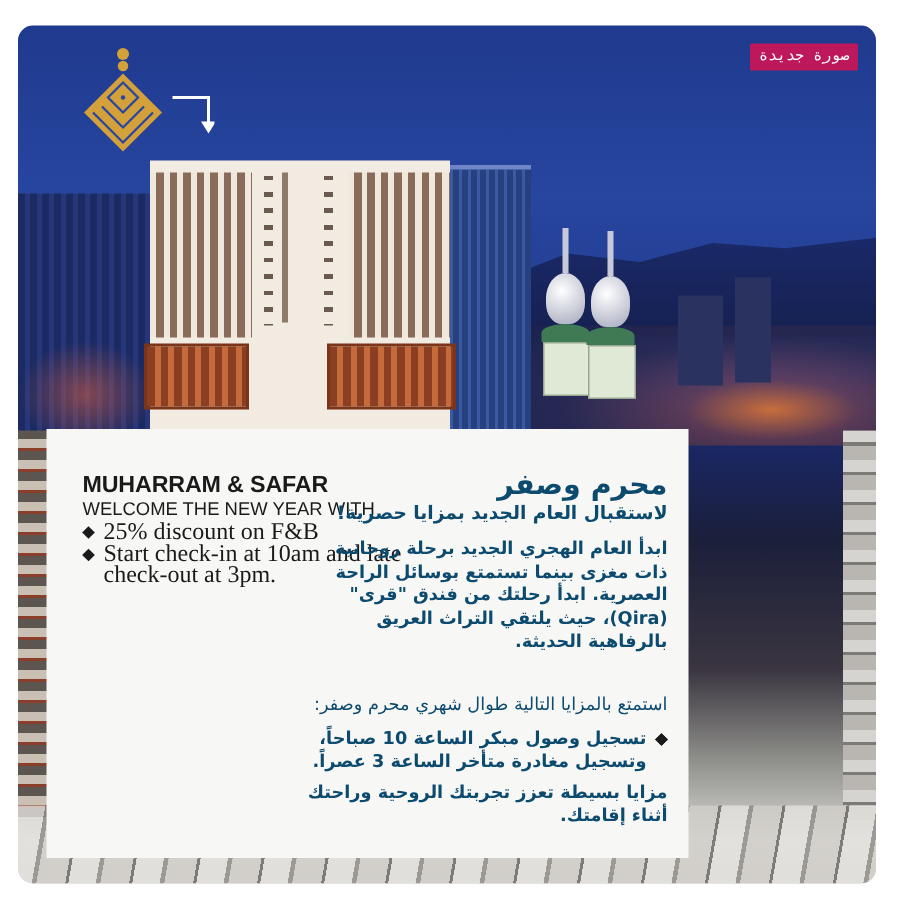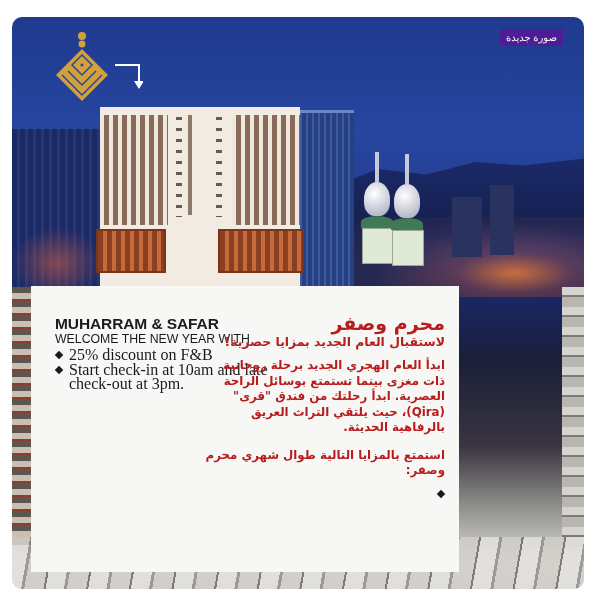--- a/index.html
+++ b/index.html
@@ -27,41 +27,41 @@
   
   .minaret { position:absolute; width:26px; }
   .minaret .spire { width:4px; height:30px; background:#c7c9d8; margin:0 auto; }
   .minaret .dome { width:26px; height:34px; border-radius:50% 50% 40% 40%; background: radial-gradient(circle at 40% 35%, #ffffff, #b5b8c8 80%); }
   .minaret .band { width:32px; margin-left:-3px; height:12px; background:#3f7a55; border-radius:50% 50% 0 0; }
   .minaret .body { width:30px; margin-left:-2px; height:34px; background:#dfe9d6; border:1px solid #98a890; }
   
   .logo { position:absolute; left:54px; top:31px; width:56px; height:80px; }
   .arrow { position:absolute; left:103px; top:62px; width:40px; height:30px; }
   
-  .badge { position:absolute; left:500px; top:29px; background:#4c1d95; color:#ffffff; font-size:10px; padding:3px 6px; direction:rtl; border-radius:1px; font-family:Liberation Serif, serif; }
+  .badge { position:absolute; left:500px; top:29px; background:#be185d; color:#ffffff; font-size:10px; padding:3px 6px; direction:rtl; border-radius:1px; font-family:Liberation Mono, monospace; }
   
   .bottom-tex { position:absolute; left:0; top:520px; width:572px; height:52px; background: repeating-linear-gradient(100deg,#e5e3df 0 18px,#8f8c88 18px 21px,#d2cfca 21px 40px,#6a6662 40px 42px); opacity:0.8; }
   .side-tex-l { position:absolute; left:0; top:270px; width:20px; height:260px; background: repeating-linear-gradient(180deg,#5d5650 0 6px,#c9bfb3 6px 12px,#8a3e2c 12px 14px); }
   .side-tex-r { position:absolute; right:0; top:270px; width:22px; height:260px; background: repeating-linear-gradient(180deg,#d6d4d0 0 8px,#7c7a76 8px 10px,#b9b6b1 10px 20px); }
   
   .panel { position:absolute; left:31px; top:286px; width:428px; height:286px; background:#f7f7f6; }
   .col-en { position:absolute; left:24px; top:30px; width:250px; color:#1a1a1a; }
-  .col-ar { position:absolute; right:14px; top:26px; width:246px; color:#b91c1c; direction:rtl; text-align:right; font-family:"DejaVu Sans", sans-serif; }
+  .col-ar { position:absolute; right:14px; top:26px; width:246px; color:#0c4a6e; direction:rtl; text-align:right; font-family:"DejaVu Sans", sans-serif; }
   .en-title { font-weight:bold; font-size:15.5px; line-height:16px; letter-spacing:-0.1px; }
   .en-sub { font-weight:normal; font-size:12.3px; line-height:15px; }
   .en-body { font-size:12.6px; line-height:14.5px; margin-top:2px; }
   .en-intro { font-size:12.6px; line-height:14.5px; margin-top:14px; }
   .bullets { margin:1px 0 0 0; padding:0; list-style:none; font-size:16px; line-height:14.5px;font-family:Liberation Serif, serif; }
   .bullets li { position:relative; padding-left:14px; }
   .bullets li .dia { position:absolute; left:1px; top:4px; width:6px; height:6px; background:#1a1a1a; transform:rotate(45deg); }
   .en-closing { font-weight:bold; font-size:12.4px; line-height:13.5px; margin-top:6px; }
   .ar-title { font-weight:bold; font-size:19px; line-height:22px; }
   .ar-sub { font-weight:bold; font-size:12.4px; line-height:16px; }
   .ar-body { font-size:11.8px; line-height:15.5px; margin-top:8px; font-weight:bold;text-align:right; }
-  .ar-intro { font-size:11.8px; line-height:15px; margin-top:12px; font-weight:bold; }
+  .ar-intro { font-size:11.8px; line-height:15px; margin-top:26px; font-weight:normal; }
   .ar-bullets { margin:8px 0 0 0; padding:0; list-style:none; font-size:11.8px; line-height:15px; font-weight:bold; }
   .ar-bullets li { position:relative; padding-right:14px; }
   .ar-bullets li .dia { position:absolute; right:1px; top:5px; width:6px; height:6px; background:#1a1a1a; transform:rotate(45deg); }
   .ar-closing { font-size:11.8px; line-height:15px; margin-top:6px; font-weight:bold; }
 </style>
 </head>
 <body>
 
 <div class="frame">
   <div class="left-tower"></div>
@@ -127,15 +127,17 @@
     </ul>
   </div>
 
   <div class="col-ar">
     <div class="ar-title">محرم وصفر</div>
     <div class="ar-sub">لاستقبال العام الجديد بمزايا حصرية!</div>
     <div class="ar-body">ابدأ العام الهجري الجديد برحلة روحانية ذات مغزى بينما تستمتع بوسائل الراحة العصرية. ابدأ رحلتك من فندق "قرى" (Qira)، حيث يلتقي التراث العريق بالرفاهية الحديثة.</div>
     <div class="ar-intro">استمتع بالمزايا التالية طوال شهري محرم وصفر:</div>
     <ul class="ar-bullets">
       <li><span class="dia"></span></li>
+      <li><span class="dia"></span><span>تسجيل وصول مبكر الساعة 10 صباحاً، وتسجيل مغادرة متأخر الساعة 3 عصراً.</span></li>
     </ul>
+    <div class="ar-closing">مزايا بسيطة تعزز تجربتك الروحية وراحتك أثناء إقامتك.</div>
   </div>
 </div>
 
 </body></html>

